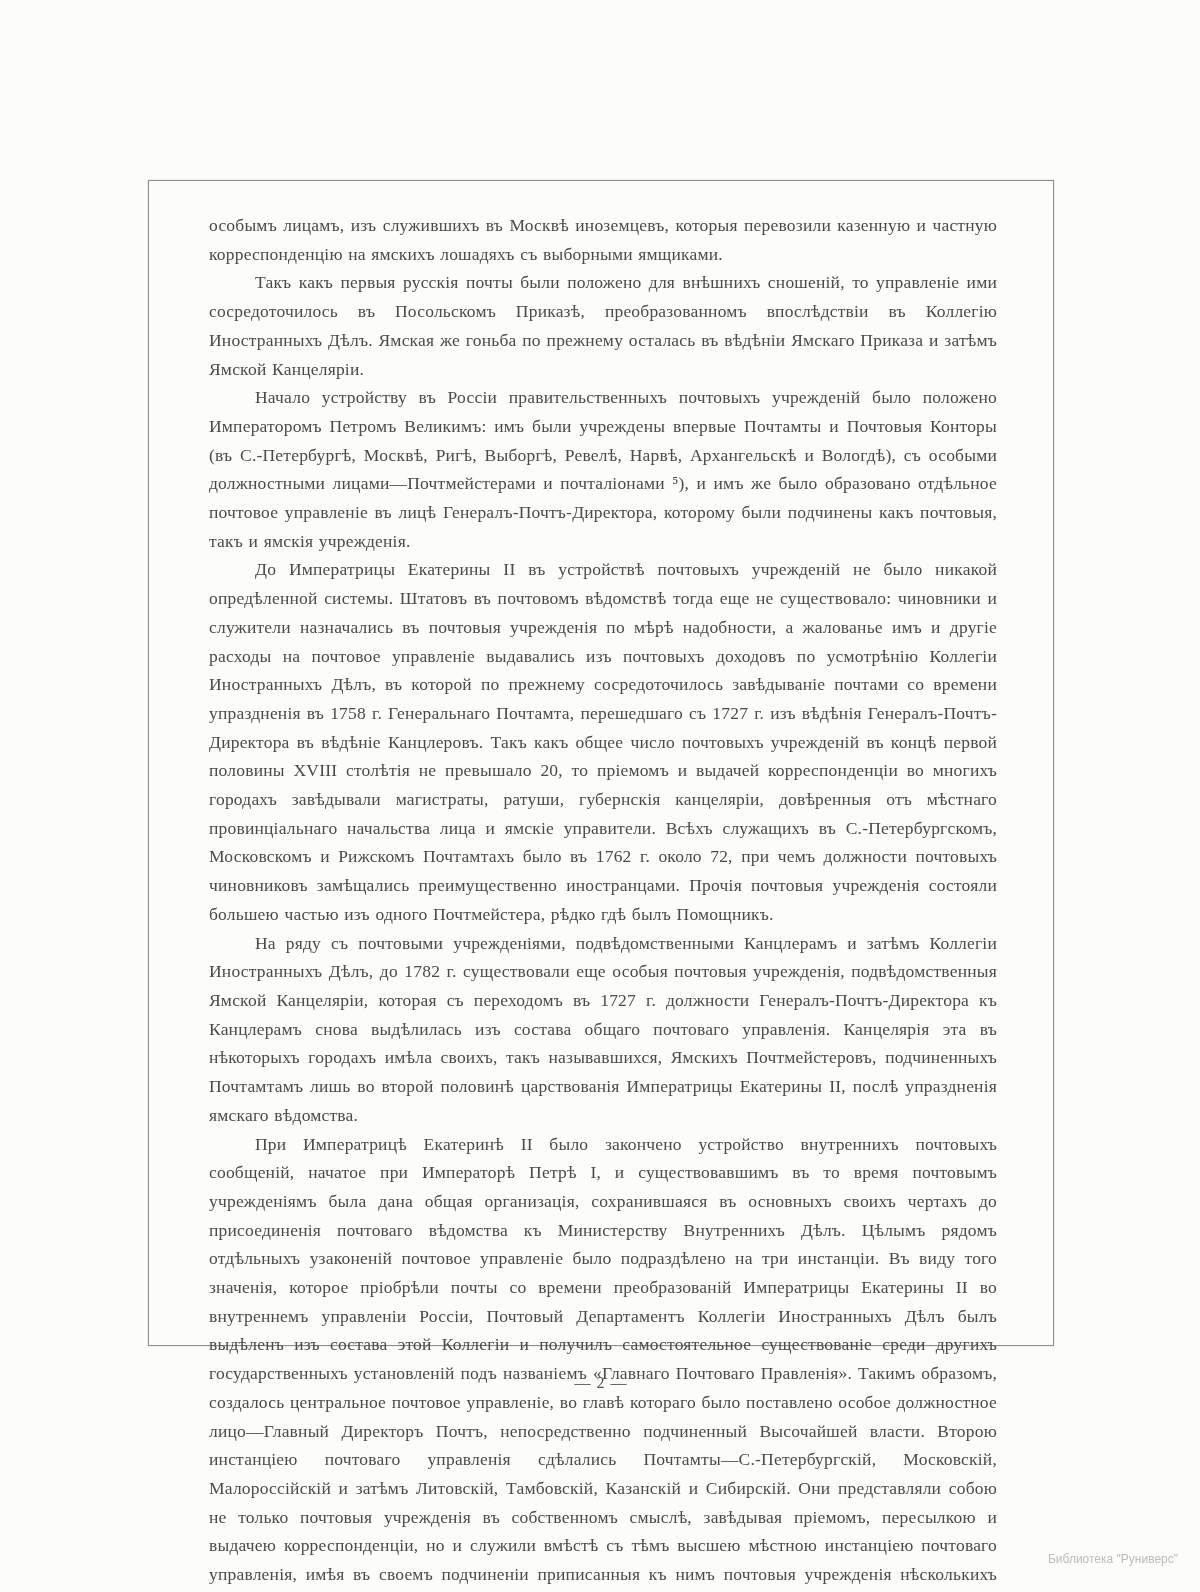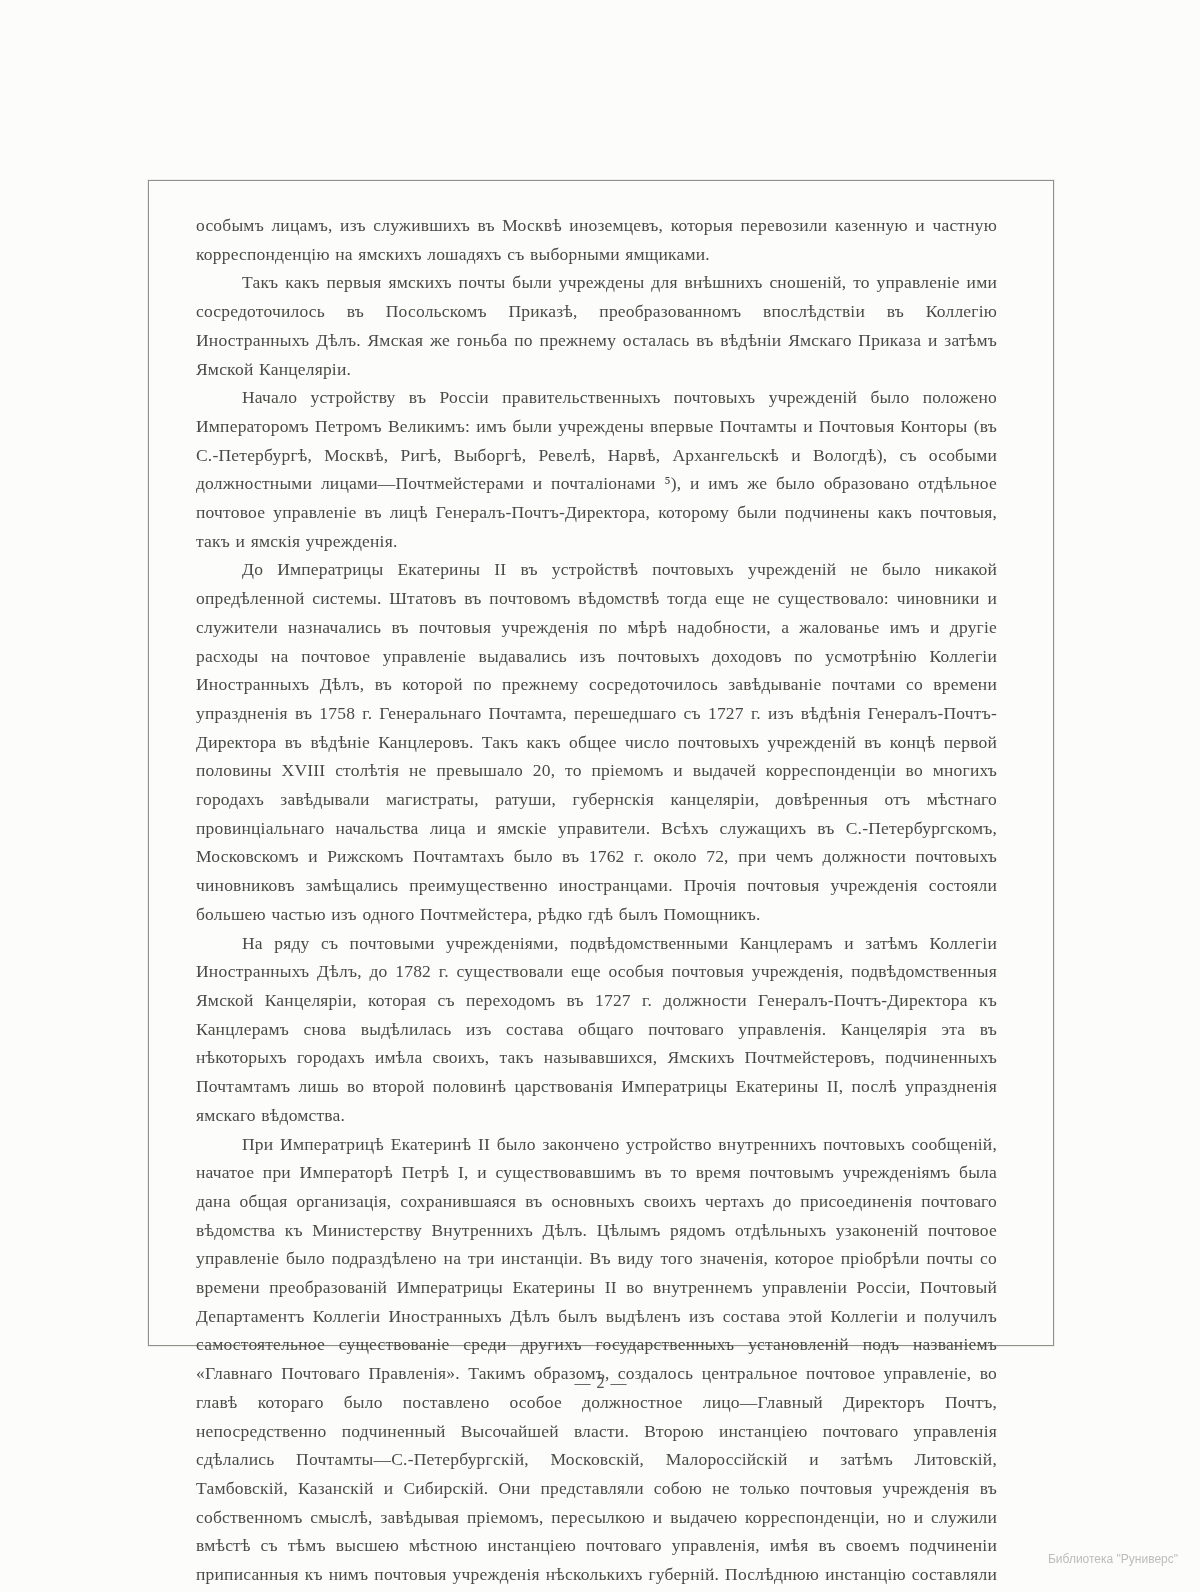--- a/index.html
+++ b/index.html
@@ -22,21 +22,21 @@
     height: 1166px;
     box-sizing: border-box;
     border: 1.5px solid #90908a;
     background: #fcfcfa;
     box-shadow: 0 0 0 1px rgba(160,160,150,0.15);
   }
   .text-block {
     box-sizing: border-box;
     width: 100%;
     height: 100%;
-    padding: 30px 56px 20px 47px;
+    padding: 30px 56px 20px 60px;
     color: #4b4a44;
     font-size: 17.5px;
     line-height: 28.7px;
     text-align: justify;
     letter-spacing: 0.2px;
     word-spacing: 1px;
   }
   .text-block p {
     margin: 0;
     text-indent: 46px;
@@ -63,21 +63,21 @@
     font-size: 12px;
     font-family: "Liberation Sans", sans-serif;
   }
 </style>
 </head>
 <body>
 
 <div class="page-frame">
   <div class="text-block">
     <p class="no-indent">особымъ лицамъ, изъ служившихъ въ Москвѣ иноземцевъ, которыя перевозили казенную и частную корреспонденцію на ямскихъ лошадяхъ съ выборными ямщиками.</p>
-    <p>Такъ какъ первыя ямскихъ почты были учреждены для внѣшнихъ сношеній, то управленіе ими сосредоточилось въ Посольскомъ Приказѣ, преобразованномъ впослѣдствіи въ Коллегію Иностранныхъ Дѣлъ. Ямская же гоньба по прежнему осталась въ вѣдѣніи Ямскаго Приказа и затѣмъ Ямской Канцеляріи.</p>
+    <p>Такъ какъ первыя русскія почты были положено для внѣшнихъ сношеній, то управленіе ими сосредоточилось въ Посольскомъ Приказѣ, преобразованномъ впослѣдствіи въ Коллегію Иностранныхъ Дѣлъ. Ямская же гоньба по прежнему осталась въ вѣдѣніи Ямскаго Приказа и затѣмъ Ямской Канцеляріи.</p>
     <p>Начало устройству въ Россіи правительственныхъ почтовыхъ учрежденій было положено Императоромъ Петромъ Великимъ: имъ были учреждены впервые Почтамты и Почтовыя Конторы (въ С.-Петербургѣ, Москвѣ, Ригѣ, Выборгѣ, Ревелѣ, Нарвѣ, Архангельскѣ и Вологдѣ), съ особыми должностными лицами—Почтмейстерами и почталіонами ⁵), и имъ же было образовано отдѣльное почтовое управленіе въ лицѣ Генералъ-Почтъ-Директора, которому были подчинены какъ почтовыя, такъ и ямскія учрежденія.</p>
     <p>До Императрицы Екатерины II въ устройствѣ почтовыхъ учрежденій не было никакой опредѣленной системы. Штатовъ въ почтовомъ вѣдомствѣ тогда еще не существовало: чиновники и служители назначались въ почтовыя учрежденія по мѣрѣ надобности, а жалованье имъ и другіе расходы на почтовое управленіе выдавались изъ почтовыхъ доходовъ по усмотрѣнію Коллегіи Иностранныхъ Дѣлъ, въ которой по прежнему сосредоточилось завѣдываніе почтами со времени упраздненія въ 1758 г. Генеральнаго Почтамта, перешедшаго съ 1727 г. изъ вѣдѣнія Генералъ-Почтъ-Директора въ вѣдѣніе Канцлеровъ. Такъ какъ общее число почтовыхъ учрежденій въ концѣ первой половины XVIII столѣтія не превышало 20, то пріемомъ и выдачей корреспонденціи во многихъ городахъ завѣдывали магистраты, ратуши, губернскія канцеляріи, довѣренныя отъ мѣстнаго провинціальнаго начальства лица и ямскіе управители. Всѣхъ служащихъ въ С.-Петербургскомъ, Московскомъ и Рижскомъ Почтамтахъ было въ 1762 г. около 72, при чемъ должности почтовыхъ чиновниковъ замѣщались преимущественно иностранцами. Прочія почтовыя учрежденія состояли большею частью изъ одного Почтмейстера, рѣдко гдѣ былъ Помощникъ.</p>
     <p>На ряду съ почтовыми учрежденіями, подвѣдомственными Канцлерамъ и затѣмъ Коллегіи Иностранныхъ Дѣлъ, до 1782 г. существовали еще особыя почтовыя учрежденія, подвѣдомственныя Ямской Канцеляріи, которая съ переходомъ въ 1727 г. должности Генералъ-Почтъ-Директора къ Канцлерамъ снова выдѣлилась изъ состава общаго почтоваго управленія. Канцелярія эта въ нѣкоторыхъ городахъ имѣла своихъ, такъ называвшихся, Ямскихъ Почтмейстеровъ, подчиненныхъ Почтамтамъ лишь во второй половинѣ царствованія Императрицы Екатерины II, послѣ упраздненія ямскаго вѣдомства.</p>
     <p>При Императрицѣ Екатеринѣ II было закончено устройство внутреннихъ почтовыхъ сообщеній, начатое при Императорѣ Петрѣ I, и существовавшимъ въ то время почтовымъ учрежденіямъ была дана общая организація, сохранившаяся въ основныхъ своихъ чертахъ до присоединенія почтоваго вѣдомства къ Министерству Внутреннихъ Дѣлъ. Цѣлымъ рядомъ отдѣльныхъ узаконеній почтовое управленіе было подраздѣлено на три инстанціи. Въ виду того значенія, которое пріобрѣли почты со времени преобразованій Императрицы Екатерины II во внутреннемъ управленіи Россіи, Почтовый Департаментъ Коллегіи Иностранныхъ Дѣлъ былъ выдѣленъ изъ состава этой Коллегіи и получилъ самостоятельное существованіе среди другихъ государственныхъ установленій подъ названіемъ «Главнаго Почтоваго Правленія». Такимъ образомъ, создалось центральное почтовое управленіе, во главѣ котораго было поставлено особое должностное лицо—Главный Директоръ Почтъ, непосредственно подчиненный Высочайшей власти. Второю инстанціею почтоваго управленія сдѣлались Почтамты—С.-Петербургскій, Московскій, Малороссійскій и затѣмъ Литовскій, Тамбовскій, Казанскій и Сибирскій. Они представляли собою не только почтовыя учрежденія въ собственномъ смыслѣ, завѣдывая пріемомъ, пересылкою и выдачею корреспонденціи, но и служили вмѣстѣ съ тѣмъ высшею мѣстною инстанціею почтоваго управленія, имѣя въ своемъ подчиненіи приписанныя къ нимъ почтовыя учрежденія нѣсколькихъ губерній. Послѣднюю инстанцію составляли мѣстныя почтовыя учрежденія. Первоначально они дѣлились</p>
   </div>
 </div>
 
 <div class="page-number">—  2  —</div>
 
 <div class="watermark">Библиотека "Руниверс"</div>

